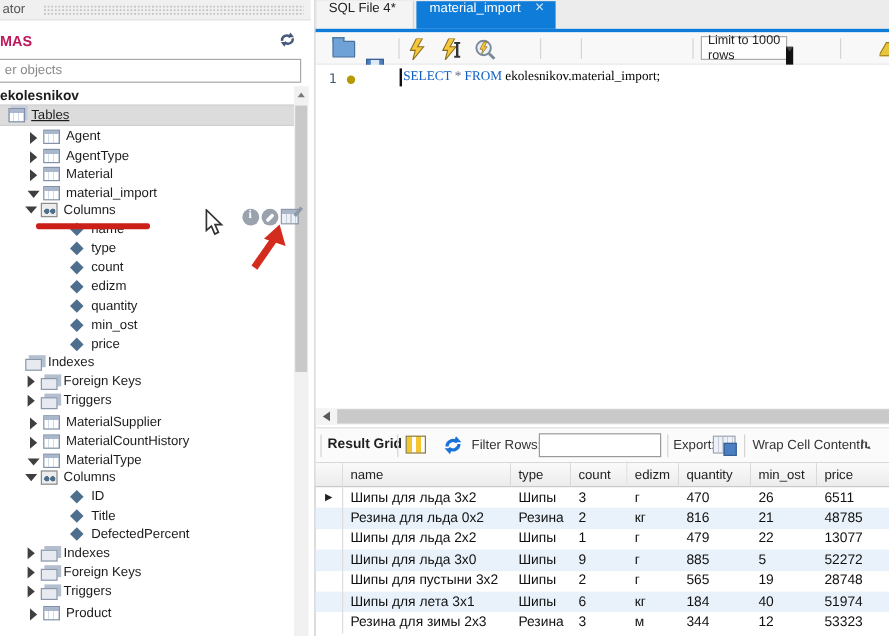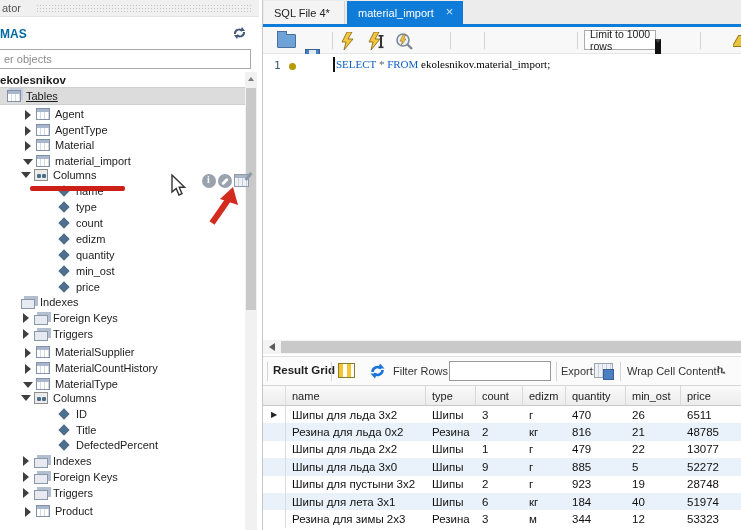--- a/index.html
+++ b/index.html
@@ -8,21 +8,21 @@
   .stage { position:relative; width:741px; height:530px; background:#fff; overflow:hidden; }
 
   
   .sidebar { position:absolute; left:0; top:0; width:259px; height:530px; background:#fff; }
   .side-top { position:absolute; left:0; top:0; width:259px; height:17px; background:#f0f0f0;
               border-bottom:1px solid #e3e3e3; }
   .side-top .ptitle { position:absolute; left:2px; top:2px; font-size:11px; color:#555; }
   .side-top .dots { position:absolute; left:36px; right:6px; top:4px; height:9px;
       background-image:radial-gradient(#c3c3c3 0.8px, transparent 0.9px); background-size:3px 3px; }
   .schemas-row { position:absolute; left:0; top:26px; width:259px; height:18px; }
-  .schemas-row .stitle { position:absolute; left:0; top:1px; font-weight:bold; font-size:12px; color:#0369a1; }
+  .schemas-row .stitle { position:absolute; left:0; top:1px; font-weight:bold; font-size:12px; color:#be185d; }
   .refresh-svg { position:absolute; left:232px; top:0; }
   .filter-box { position:absolute; left:-3px; top:49px; width:254px; height:20px;
       border:1px solid #a9a9a9; background:#fff; font-size:11px; color:#333; padding-left:6px;
       font-family:"Liberation Sans", sans-serif; }
   .filter-box::placeholder { color:#8a8a8a; }
 
   
   .tree { position:absolute; left:0; top:72px; width:245px; height:458px; overflow:hidden; }
   .trow { display:flex; align-items:center; height:15.9px; font-size:11px; color:#1c1c1c; white-space:nowrap; }
   .trow.bold { font-weight:bold; font-size:11.5px; }
@@ -72,21 +72,21 @@
       background:linear-gradient(#aab6c8 0 3px, transparent 3px),
                  repeating-linear-gradient(90deg,#eef1f5 0 3px,#c6cfdb 3px 4px); }
   .ico-tabledit::after { content:""; position:absolute; right:-2px; top:-3px; width:3px; height:9px;
       background:#8d99a8; transform:rotate(40deg); }
   .cursor-svg { position:absolute; left:170px; top:174px; z-index:10; }
   .redarrow-svg { position:absolute; left:203px; top:186px; z-index:10; }
 
   
   .main { position:absolute; left:262px; top:0; width:479px; height:530px; border-left:1px solid #c6c6c6; }
   .tabbar { position:absolute; left:0; top:0; width:479px; height:24px; background:#ececec; }
-  .tab { position:absolute; top:1px; height:23px; font-size:11px; display:flex; align-items:center; }
+  .tab { position:absolute; top:1px; height:23px; font-size:11px; display:flex; }
   .tab-inactive { left:1px; width:81px; background:#f4f4f4; color:#222; border-right:1px solid #d6d6d6;
       padding-left:10px; }
   .tab-active { left:84px; width:116px; background:#0e7cd8; color:#fff; padding-left:11px; }
   .tab-close { margin-left:10px; width:12px; height:12px; position:relative; }
   .tab-close::before { content:"×"; position:absolute; left:2px; top:-3px; color:#cfe6fa; font-size:13px; }
   .bluestrip { position:absolute; left:0; top:24px; width:479px; height:3px; background:#0e7cd8; }
 
   .toolbar { position:absolute; left:0; top:27px; width:479px; height:27px; background:#f8f8f8;
       border-bottom:1px solid #e6e6e6; }
   .tb { position:absolute; top:5px; }
@@ -505,21 +505,21 @@
             <div class="gc c5">885</div>
             <div class="gc c6">5</div>
             <div class="gc c7">52272</div>
           </div>
           <div class="grow">
             <div class="gc c0 rowmark"></div>
             <div class="gc c1">Шипы для пустыни 3x2</div>
             <div class="gc c2">Шипы</div>
             <div class="gc c3">2</div>
             <div class="gc c4">г</div>
-            <div class="gc c5">923</div>
+            <div class="gc c5">565</div>
             <div class="gc c6">19</div>
             <div class="gc c7">28748</div>
           </div>
           <div class="grow">
             <div class="gc c0 rowmark"></div>
             <div class="gc c1">Шипы для лета 3x1</div>
             <div class="gc c2">Шипы</div>
             <div class="gc c3">6</div>
             <div class="gc c4">кг</div>
             <div class="gc c5">184</div>

